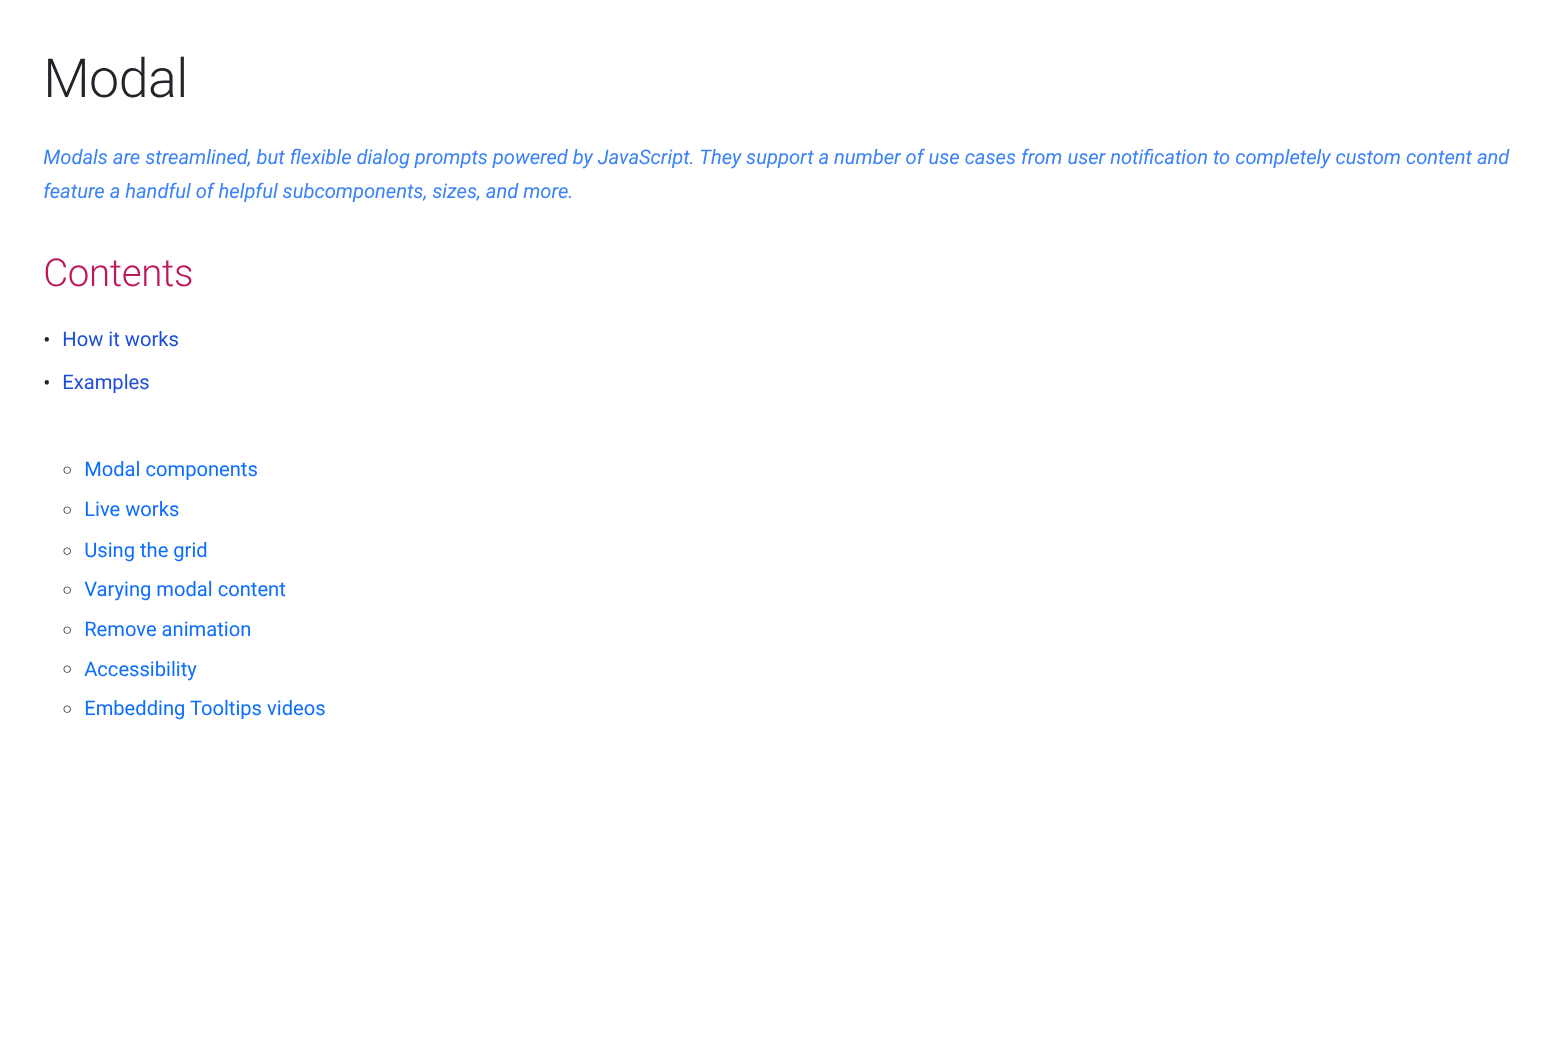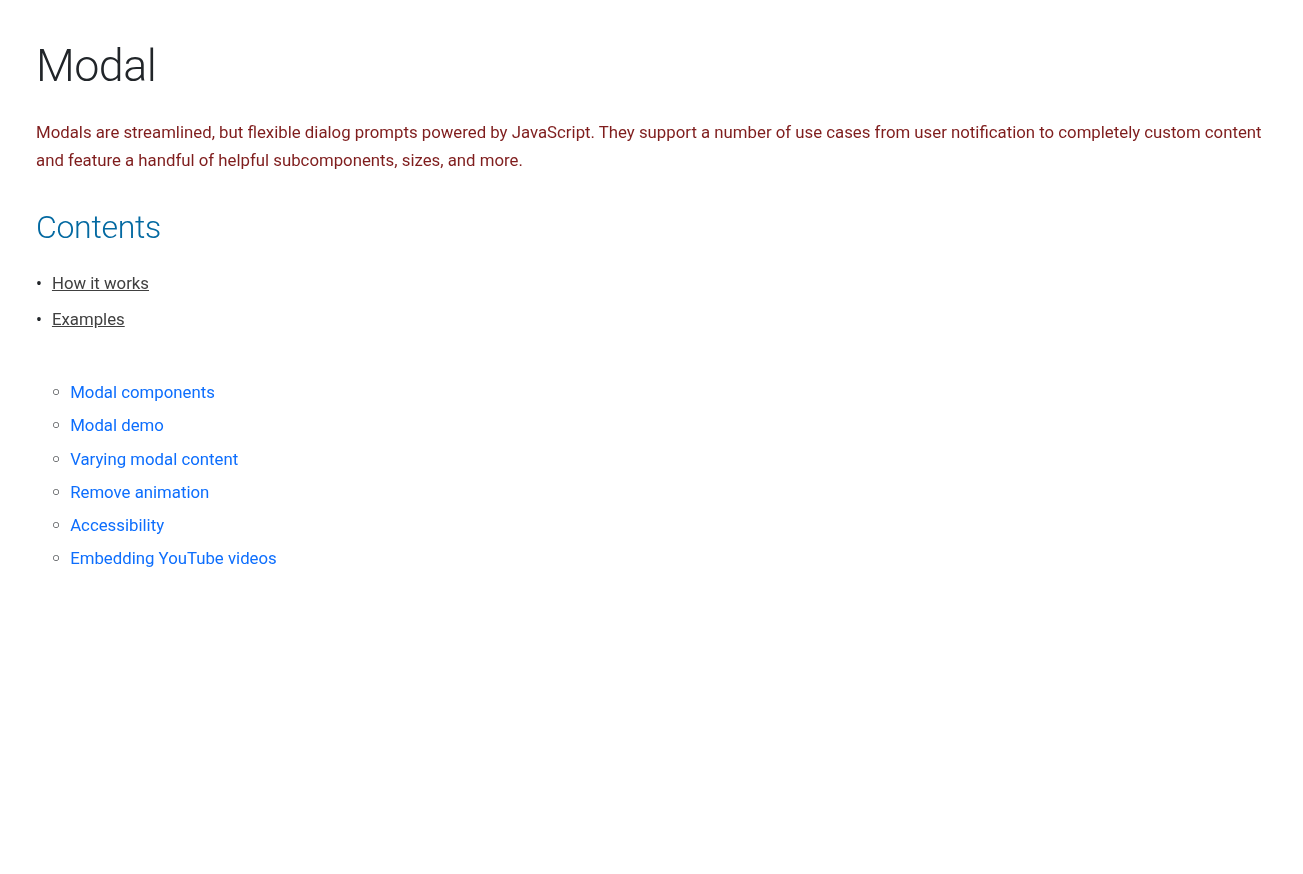--- a/index.html
+++ b/index.html
@@ -20,30 +20,31 @@
     .page-title {
       font-size: 2.8rem;
       font-weight: 300;
       color: #212529;
       margin-bottom: 20px;
       letter-spacing: -0.5px;
     }
 
     .page-description {
       font-size: 1.05rem;
-      color: #7f1d1d;
+      color: #3b82f6;
       line-height: 1.65;
       max-width: 1240px;
       margin-bottom: 24px;
+      font-style: italic;
     }
 
     .contents-heading {
       font-size: 2rem;
       font-weight: 300;
-      color: #0369a1;
+      color: #be185d;
       margin-bottom: 20px;
       letter-spacing: -0.3px;
       margin-top: 28px;
     }
 
     .top-list {
       list-style: none;
       padding: 0;
       margin: 0;
     }
@@ -65,42 +66,41 @@
     }
 
     .sub-list {
       list-style: none;
       padding: 0;
       margin: 4px 0 0 0;
     }
 
     .sub-list li {
       display: flex;
-      align-items: flex-start;
+      align-items: center;
       margin-bottom: 8px;
       font-size: 1.05rem;
     }
 
     .sub-list li::before {
       content: "○";
       color: #212529;
       margin-right: 10px;
       font-size: 0.85rem;
       line-height: 1.7;
       flex-shrink: 0;
     }
 
     a {
       color: #0d6efd;
       text-decoration: none;
     }
 
     .top-level-link {
-      color: #404040;
-      text-decoration: underline;
+      color: #1d4ed8;
     }
 
     .sub-level-link {
       color: #0d6efd;
     }
 
     .contents-section {
       margin-top: 0;
     }
   </style>
@@ -119,31 +119,34 @@
         <a href="#how-it-works" class="top-level-link">How it works</a>
       </li>
       <li>
         <div style="display: flex; flex-direction: column; gap: 44px;">
           <div><a href="#examples" class="top-level-link">Examples</a></div>
           <ul class="sub-list">
             <li>
               <a href="#modal-components" class="sub-level-link">Modal components</a>
             </li>
             <li>
-              <a href="#live-demo" class="sub-level-link">Modal demo</a>
+              <a href="#live-demo" class="sub-level-link">Live works</a>
+            </li>
+            <li>
+              <a href="#using-the-grid" class="sub-level-link">Using the grid</a>
             </li>
             <li>
               <a href="#varying-modal-content" class="sub-level-link">Varying modal content</a>
             </li>
             <li>
               <a href="#remove-animation" class="sub-level-link">Remove animation</a>
             </li>
             <li>
               <a href="#accessibility" class="sub-level-link">Accessibility</a>
             </li>
             <li>
-              <a href="#embedding-youtube-videos" class="sub-level-link">Embedding YouTube videos</a>
+              <a href="#embedding-youtube-videos" class="sub-level-link">Embedding Tooltips videos</a>
             </li>
           </ul>
         </div>
       </li>
     </ul>
 </div>
 
 </body></html>

